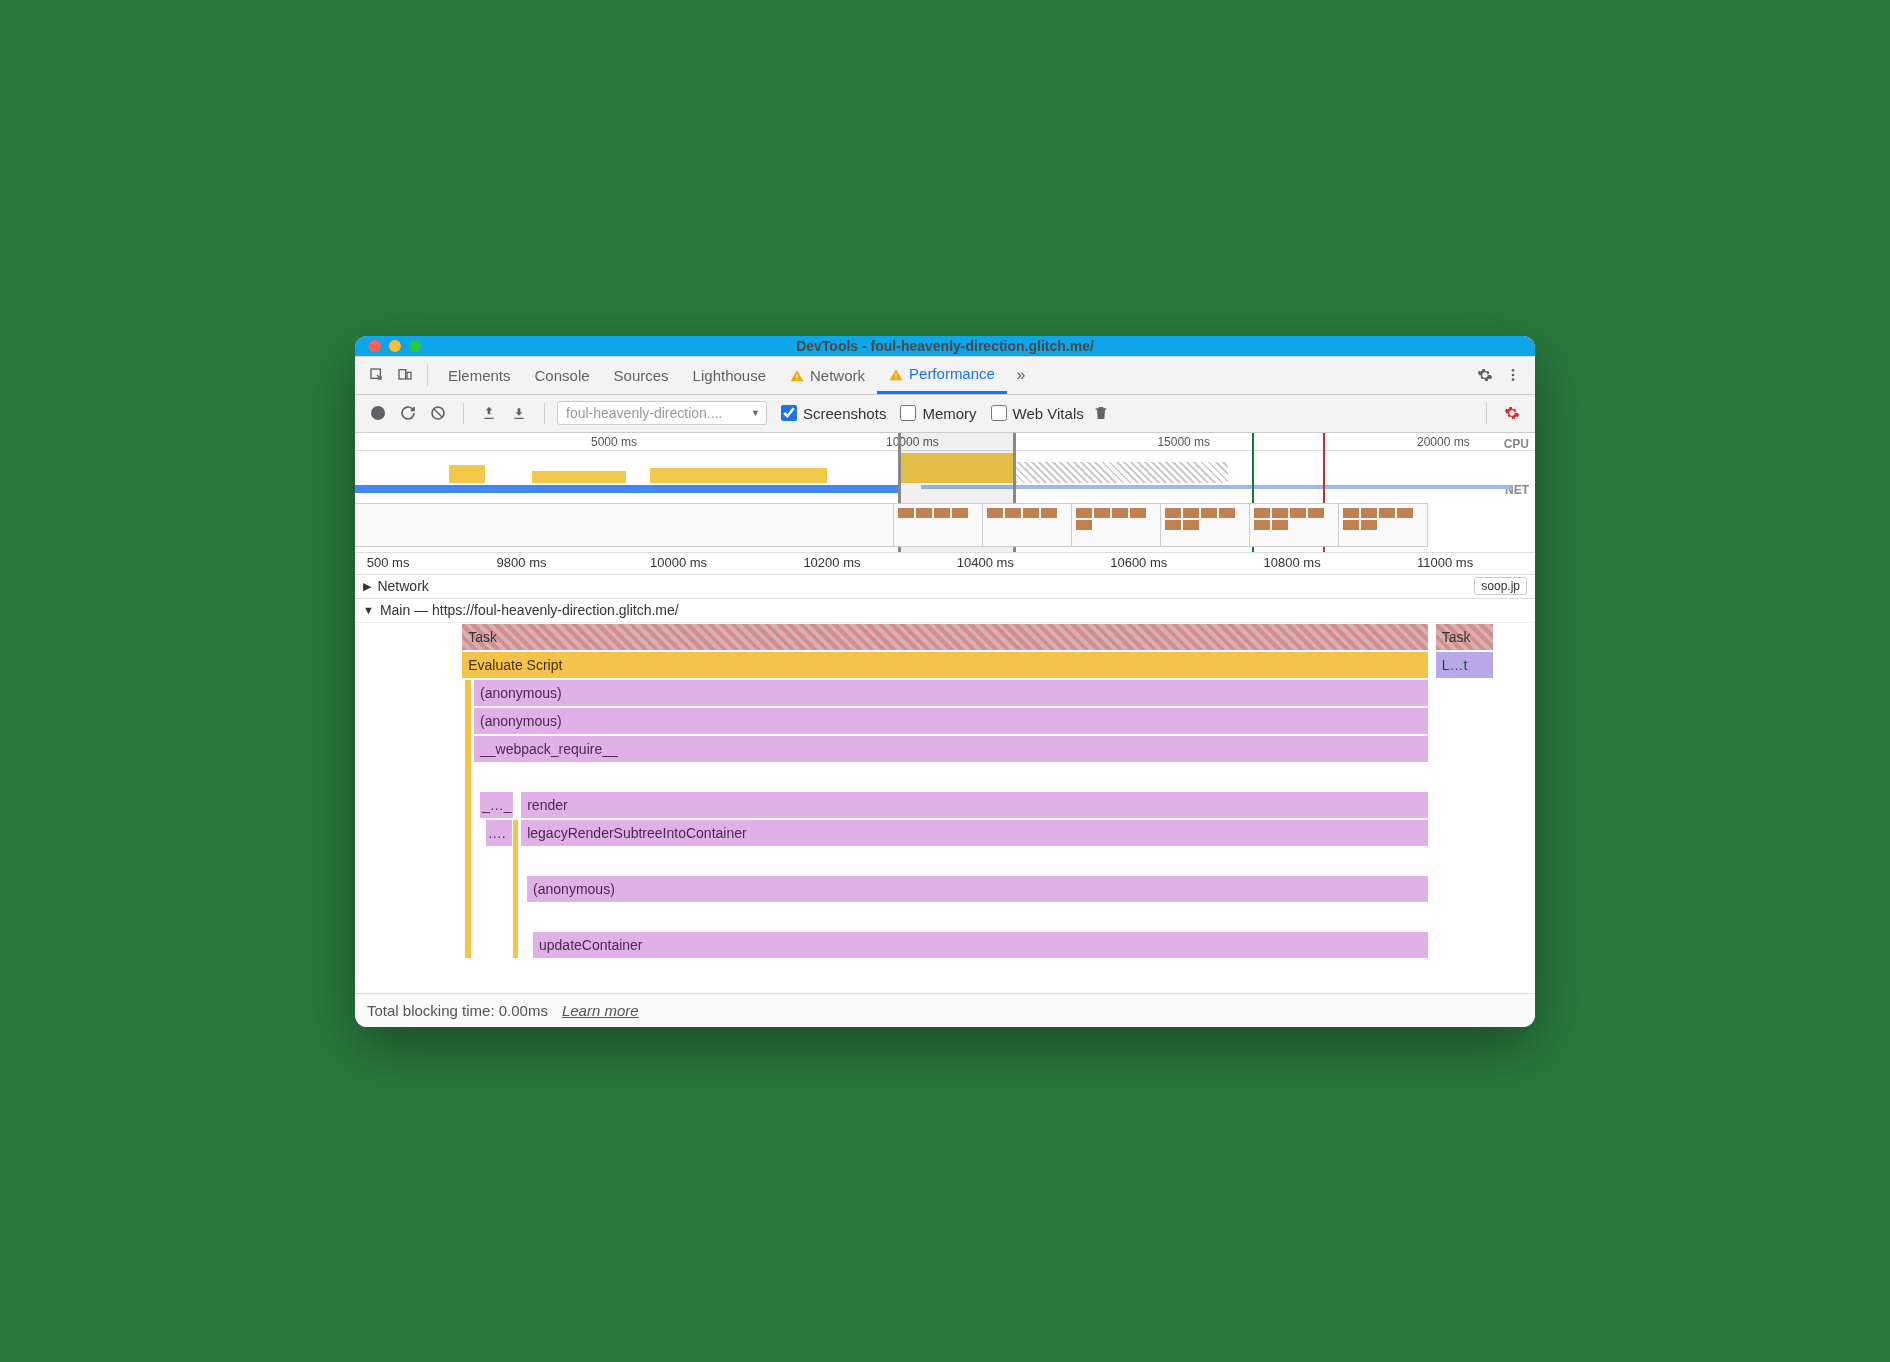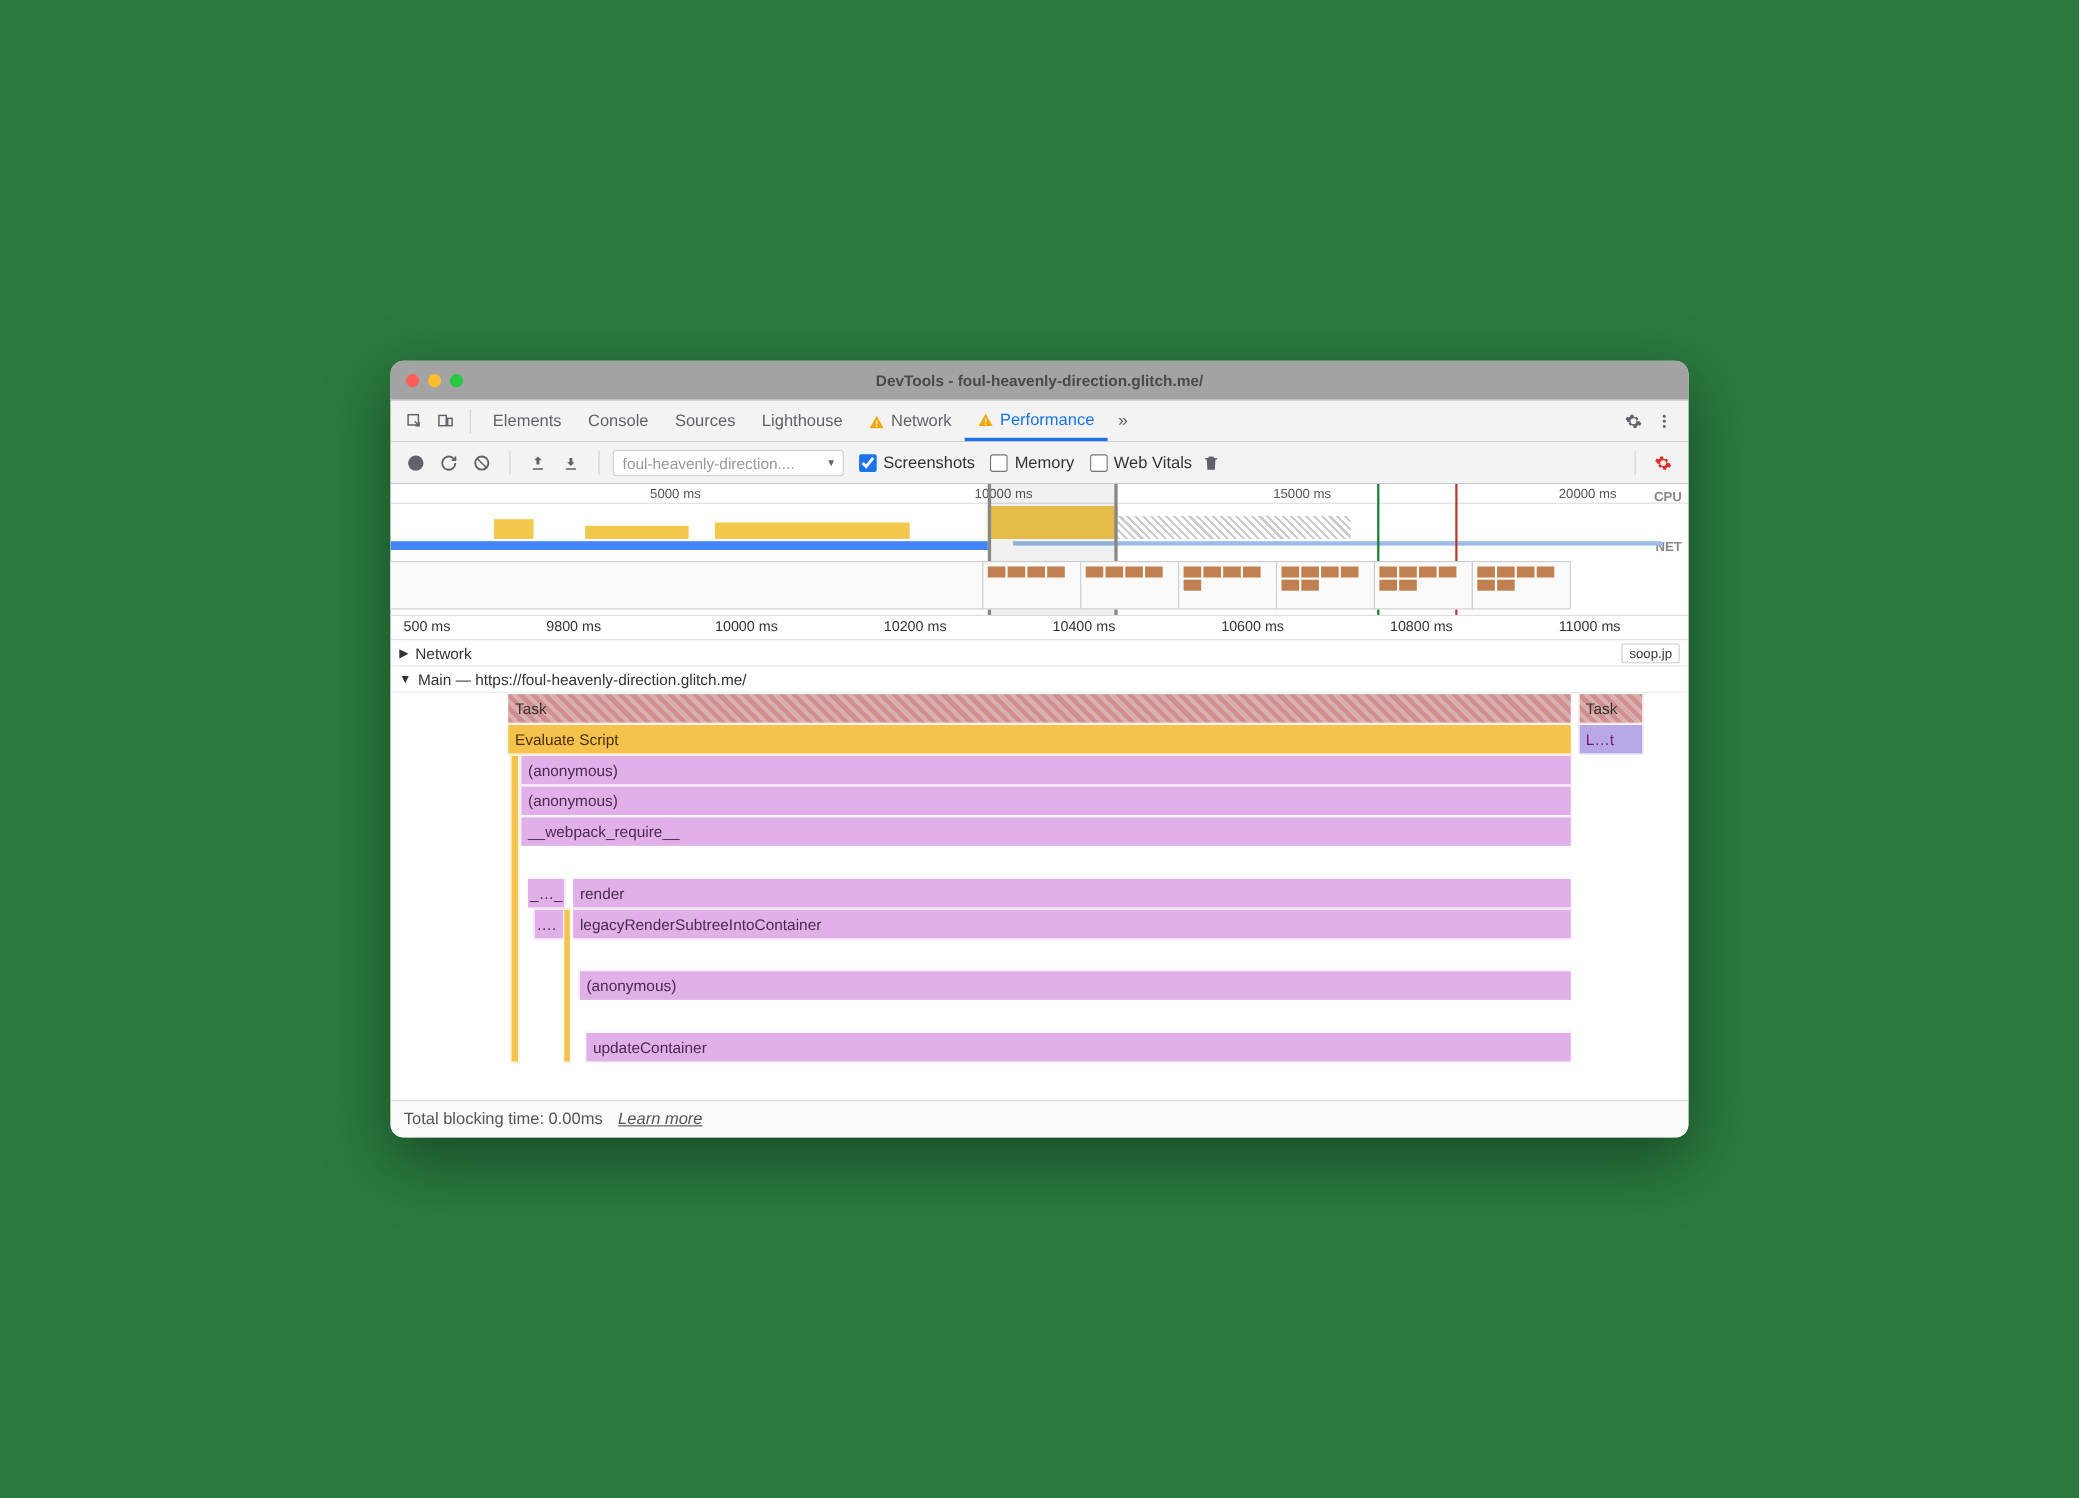--- a/index.html
+++ b/index.html
@@ -1,18 +1,18 @@
 <!DOCTYPE html>
 <html><head>
 <meta charset="utf-8">
 <style>
 * { margin: 0; padding: 0; box-sizing: border-box; }
 body { font-family: -apple-system, BlinkMacSystemFont, "Segoe UI", sans-serif; background: #2a7a3f; display: flex; align-items: center; justify-content: center; min-height: 100vh; padding: 40px; }
 .window { width: 1180px; background: #fff; border-radius: 12px; box-shadow: 0 20px 60px rgba(0,0,0,0.4); overflow: hidden; }
-.titlebar { height: 36px; background: #a3a3a3; display: flex; align-items: center; padding: 0 14px; border-bottom: 1px solid #d0d0d0; position: relative; }
+.titlebar { height: 21px; background: #0ea5e9; display: flex; align-items: center; padding: 0 14px; border-bottom: 1px solid #d0d0d0; position: relative; }
 .traffic-lights { display: flex; gap: 8px; }
 .tl { width: 12px; height: 12px; border-radius: 50%; }
 .tl.red { background: #ff5f57; }
 .tl.yellow { background: #febc2e; }
 .tl.green { background: #28c840; }
 .titletext { position: absolute; left: 50%; transform: translateX(-50%); font-size: 14px; font-weight: 600; color: #4a4a4a; }
 .tabs { height: 38px; background: #f3f3f3; display: flex; align-items: center; border-bottom: 1px solid #ccc; padding: 0 8px; }
 .tabs .iconbtn { width: 28px; height: 28px; display: flex; align-items: center; justify-content: center; color: #5f6368; cursor: pointer; }
 .sep { width: 1px; height: 22px; background: #d0d0d0; margin: 0 8px; }
 .tab { padding: 0 12px; height: 100%; display: flex; align-items: center; font-size: 15px; color: #5f6368; cursor: pointer; gap: 6px; }
@@ -46,21 +46,21 @@
 .section-row { height: 24px; display: flex; align-items: center; font-size: 14px; color: #333; padding: 0 8px; background: #eee; border-bottom: 1px solid #ddd;}
 .section-row.network { background: #fff; }
 .tri { display: inline-block; margin-right: 6px; font-size: 11px; }
 .netitem { margin-left: auto; font-size: 12px; background: #fff; border: 1px solid #ccc; padding: 1px 6px; color: #333; border-radius: 2px; }
 .main-hdr { height: 24px; display: flex; align-items: center; font-size: 14px; color: #333; padding: 0 8px; background: #fff; border-bottom: 1px solid #eee;}
 .flame { position: relative; height: 370px; background: #fff; overflow: hidden; text-align: center; }
 .frow { position: absolute; height: 28px; border: 1px solid #fff; font-size: 14px; display: flex; align-items: center; padding: 0 6px; white-space: nowrap; overflow: hidden; text-overflow: ellipsis; }
 .c-task { background: #d8b0b0; color: #333; background-image: repeating-linear-gradient(45deg,rgba(200,80,80,0.35) 0,rgba(200,80,80,0.35) 4px,transparent 4px,transparent 8px);}
 .c-script { background: #f5c24c; color: #4a3000; }
 .c-purple { background: #e1b0e8; color: #4a2a50; }
-.c-layout { background: #b8a8e8; color: #701a75; }
+.c-layout { background: #b8a8e8; color: #14532d; }
 .vline { position: absolute; top: 0; bottom: 0; width: 2px; }
 .footer { height: 34px; border-top: 1px solid #ddd; display: flex; align-items: center; padding: 0 12px; font-size: 15px; color: #555; gap: 14px; background: #fafafa; }
 .footer a { color: #555; text-decoration: underline; cursor: pointer; font-style: italic; }
 svg { width: 16px; height: 16px; }
 </style>
 </head>
 <body>
 
 <div class="window">
   <div class="titlebar">

